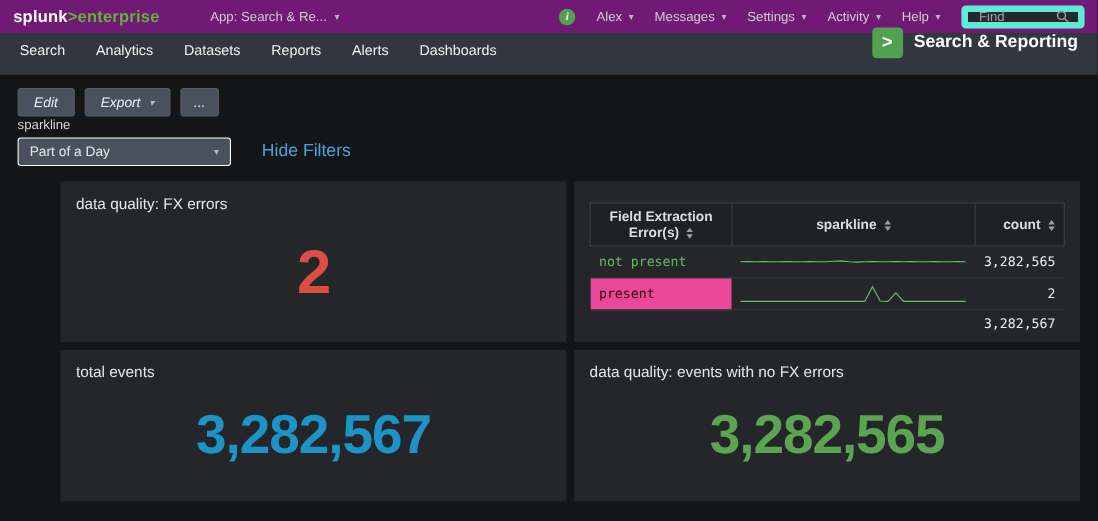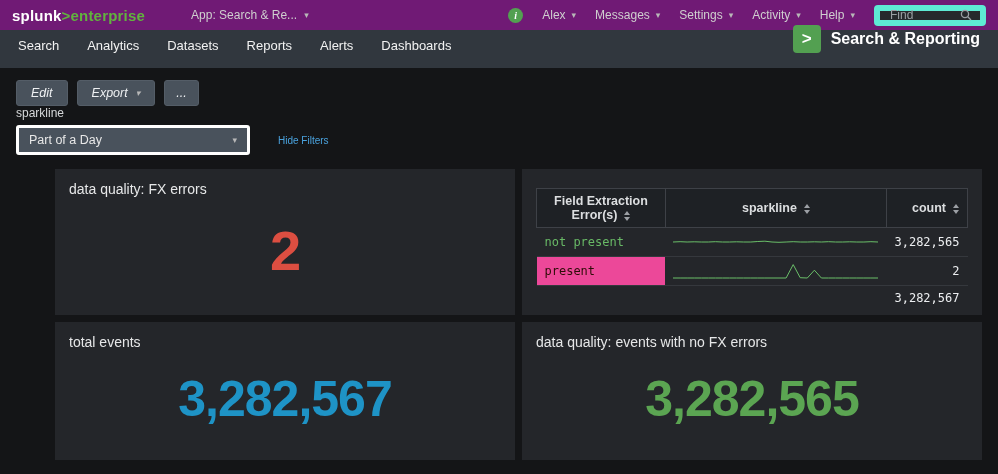--- a/index.html
+++ b/index.html
@@ -29,22 +29,22 @@
   
   .page { flex:1; padding:12px 16px 16px; display:flex; flex-direction:column; }
   .page-header { display:flex; align-items:flex-start; justify-content:space-between; }
   .dash-title { font-size:21px; margin:2px 0 10px; font-weight:bold; color:#fff; }
   .actions { display:flex; gap:9px;font-style:italic; }
   .btn { background:#49525c; color:#eef0f2; font-size:12.5px; padding:5px 14px; border-radius:3px; display:flex; align-items:center; gap:8px; cursor:pointer; border:1px solid #545d67; white-space:nowrap; }
   .btn-more { padding:5px 11px; }
 
   .filter-label { font-size:12px; color:#d6d8da; margin:0 0 5px; }
   .filter-row { display:flex; align-items:center; gap:28px; }
-  .dropdown { width:234px; background:#49525c; border:3px solid #ffffff; border-radius:3px; padding:5px 10px; display:flex; justify-content:space-between; align-items:center; font-size:12.5px; cursor:pointer; }
-  .link { color:#4aa3df; font-size:10px; text-decoration:none; cursor:pointer; }
+  .dropdown { width:194px; background:#49525c; border:1px solid #ffffff; border-radius:3px; padding:5px 10px; display:flex; justify-content:space-between; align-items:center; font-size:12.5px; cursor:pointer; }
+  .link { color:#4aa3df; font-size:16px; text-decoration:none; cursor:pointer; }
 
   
   .dashboard { margin-top:14px; display:grid; grid-template-columns:1fr 1fr; grid-template-rows:146px 138px; gap:7px;padding-left:39px; }
   .panel { background:#24262a; padding:10px 14px 12px; display:flex; flex-direction:column; overflow:hidden; }
   .panel-title { font-size:14px; color:#e6e7e8; font-weight:normal; margin:2px 0 0; }
   .big-value { flex:1; display:flex; align-items:center; justify-content:center; font-weight:bold; letter-spacing:-1px; }
   .big-red   { font-size:56px; color:#dc4e41; }
   .big-blue  { font-size:50px; color:#1e93c6; }
   .big-green { font-size:50px; color:#5ba552; }
 

